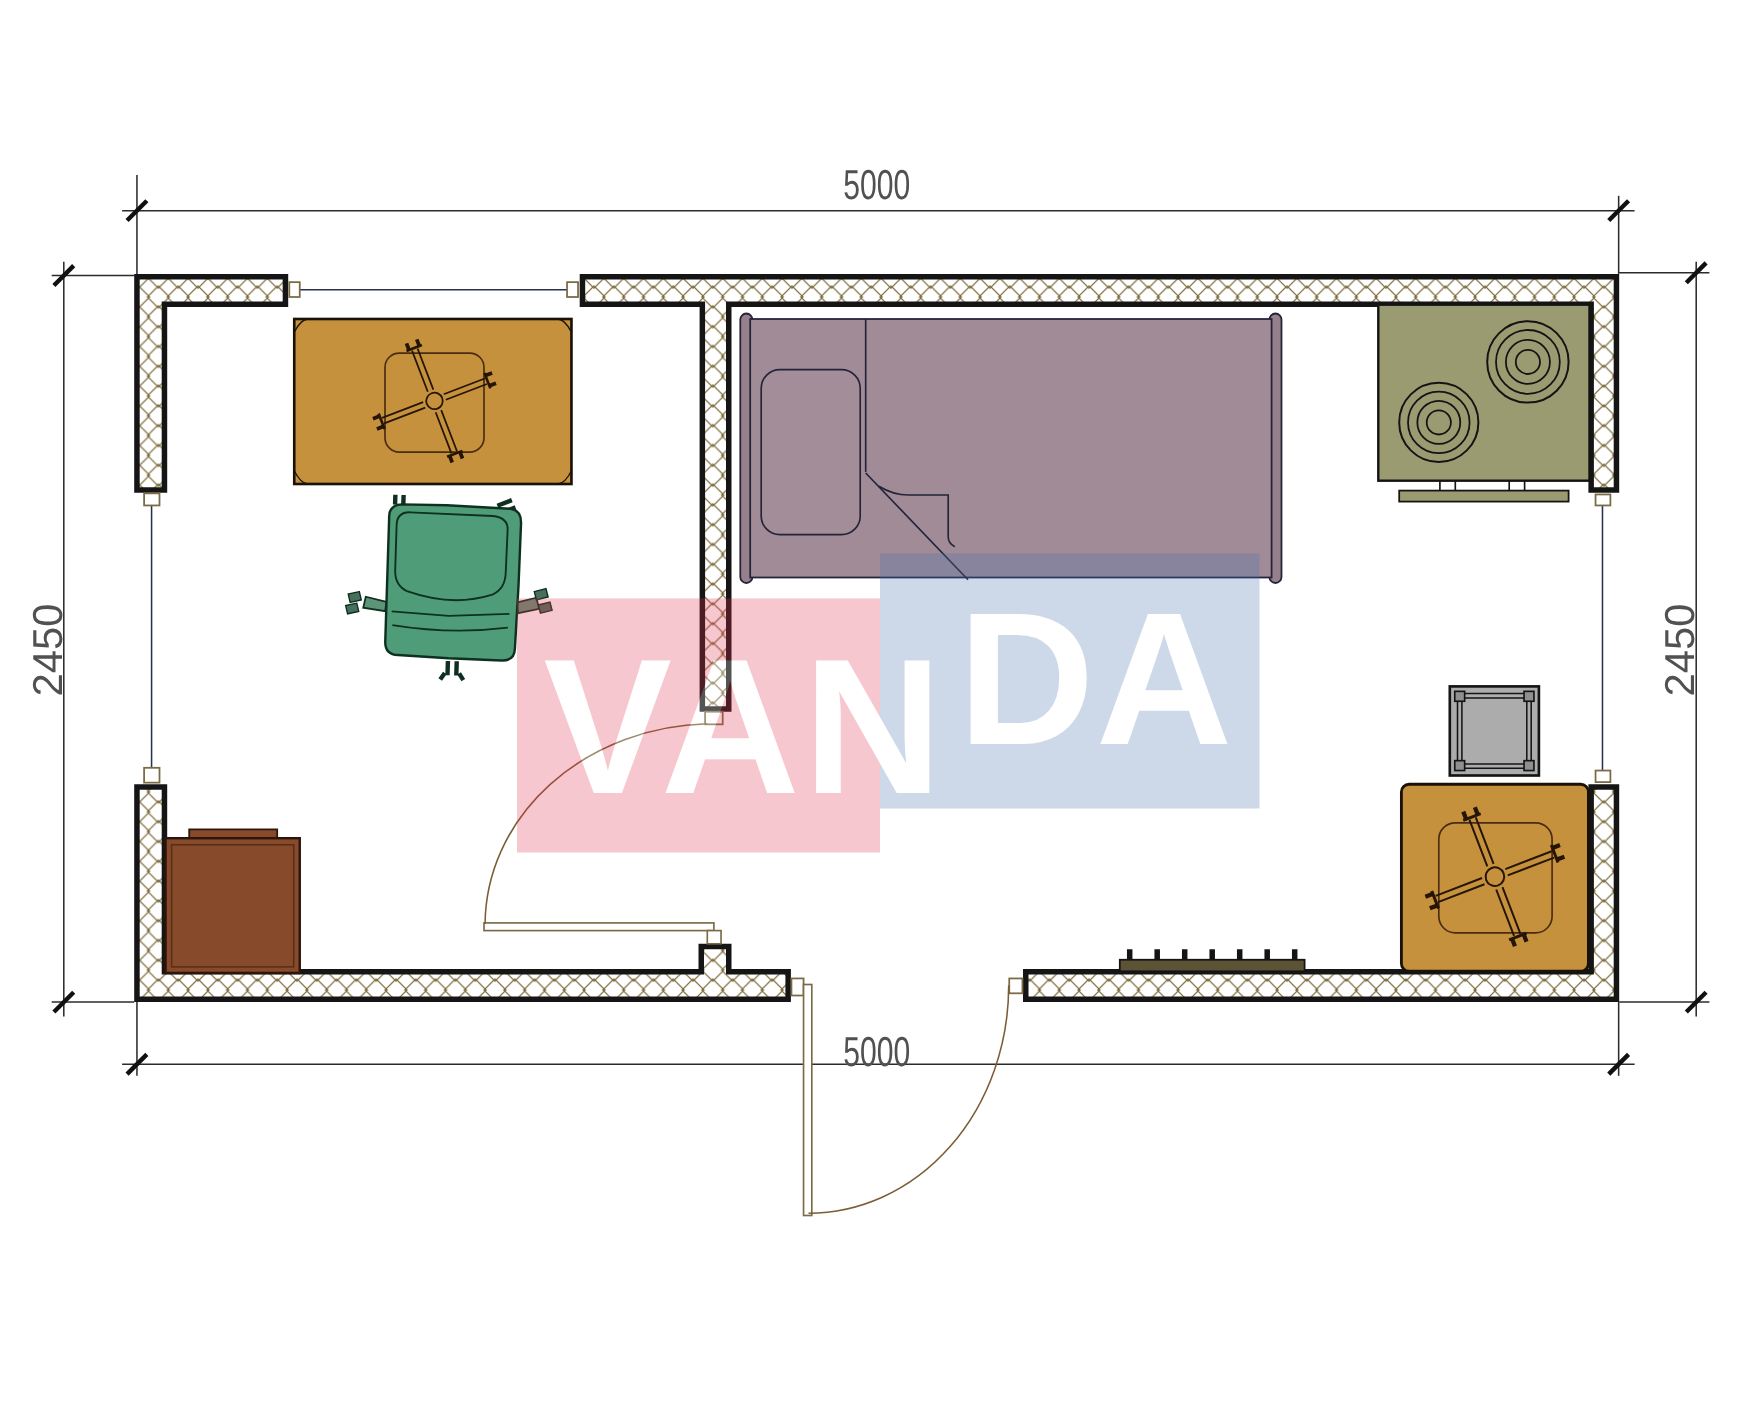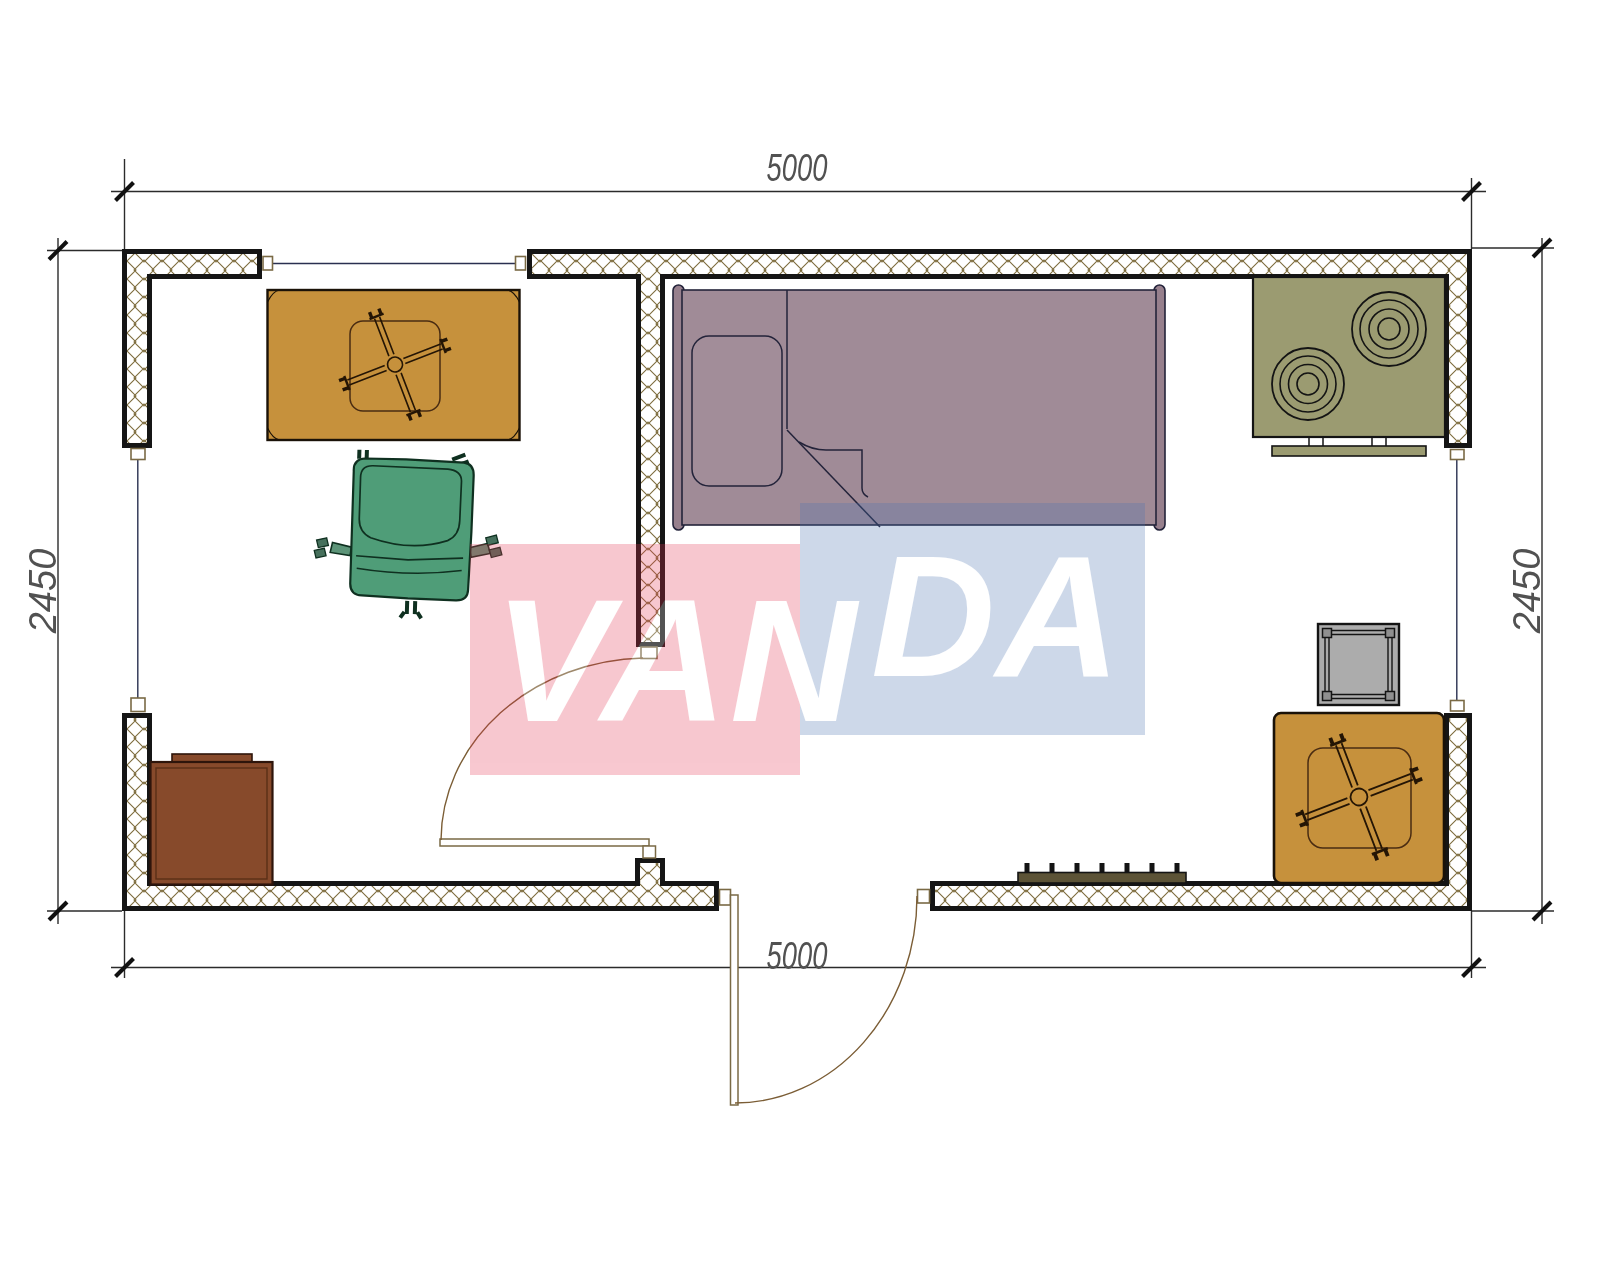--- a/index.html
+++ b/index.html
@@ -1,17 +1,17 @@
 <!DOCTYPE html>
 <html><head>
 <meta charset="utf-8">
 <style>
   html,body{margin:0;padding:0;background:#ffffff;}
   .page{position:relative;width:1600px;height:1280px;background:#ffffff;overflow:hidden;
-        font-family:"Liberation Sans", sans-serif;font-style:italic;}
+        font-family:"Liberation Sans", sans-serif;}
 </style>
 </head>
 <body>
 <div class="page">
 <svg width="1600" height="1280" viewBox="0 0 1600 1280" xmlns="http://www.w3.org/2000/svg">
 <defs>
   <pattern id="hatch" width="18" height="18" patternUnits="userSpaceOnUse">
     <rect width="18" height="18" fill="#ffffff"></rect>
     <path d="M-4,4 L14,22 M4,-4 L22,14 M-4,14 L14,-4 M4,22 L22,4" stroke="#7e6d3e" stroke-width="1.1" fill="none"></path>
   </pattern>

